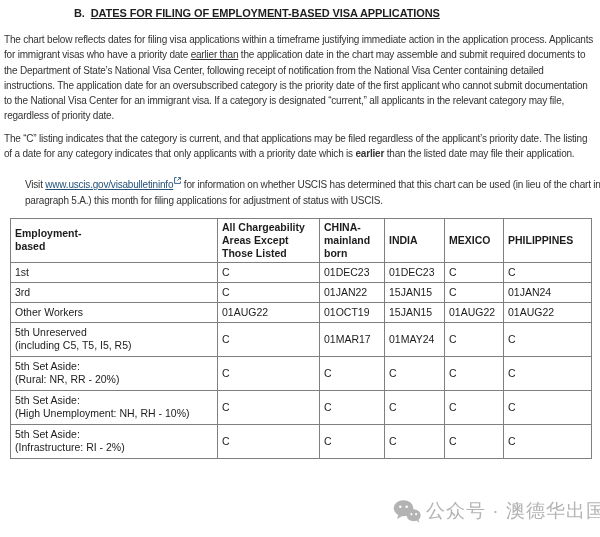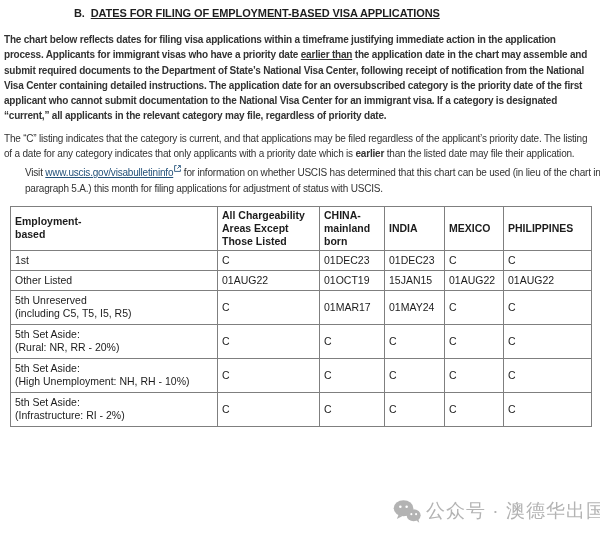--- a/index.html
+++ b/index.html
@@ -4,22 +4,22 @@
 <style>
   * { margin:0; padding:0; box-sizing:border-box; }
   html, body { width:600px; height:537px; background:#ffffff; overflow:hidden; }
   body { font-family:"Liberation Sans", sans-serif; color:#2b2b2b; }
   .page { position:relative; width:600px; height:537px; padding:7px 6px 0 4px;border-radius:9px; }
 
   .heading { font-size:11px; font-weight:bold; color:#1f1f1f; margin:0 0 13px 70px; letter-spacing:-0.1px; }
   .heading .u { text-decoration:underline; }
 
   p.body-text { font-size:10px; line-height:15.3px; letter-spacing:-0.2px; color:#333333; width:592px; }
-  .p1 { margin-bottom:7px;font-weight:bold; }
-  .p2 { margin-bottom:4px; }
+  .p1 { margin-bottom:7px; }
+  .p2 { margin-bottom:16px; }
   .p3 { margin-bottom:10px;margin-left:21px; }
   .und { text-decoration:underline; }
   .bold { font-weight:bold; }
   a.link { color:#24527a; text-decoration:underline; cursor:pointer; }
   .ext-icon { display:inline-block; vertical-align:4px; margin-left:1px; color:#24527a; }
 
   table.filing { border-collapse:collapse; table-layout:fixed; width:581px; margin-left:6px; }
   th, td { border:1px solid #7f7f7f; font-size:10.5px; line-height:13px; padding:2px 4px;
            vertical-align:middle; text-align:left; white-space:pre-line; color:#1c1c1c; }
   th { font-weight:bold; }
@@ -72,21 +72,29 @@
       </tr>
       <tr class="single">
         <td>1st</td>
         <td>C</td>
         <td>01DEC23</td>
         <td>01DEC23</td>
         <td>C</td>
         <td>C</td>
       </tr>
       <tr class="single">
-        <td>Other Listed</td>
+        <td>3rd</td>
+        <td>C</td>
+        <td>01JAN22</td>
+        <td>15JAN15</td>
+        <td>C</td>
+        <td>01JAN24</td>
+      </tr>
+      <tr class="single">
+        <td>Other Workers</td>
         <td>01AUG22</td>
         <td>01OCT19</td>
         <td>15JAN15</td>
         <td>01AUG22</td>
         <td>01AUG22</td>
       </tr>
       <tr class="double">
         <td>5th Unreserved
 (including C5, T5, I5, R5)</td>
         <td>C</td>

